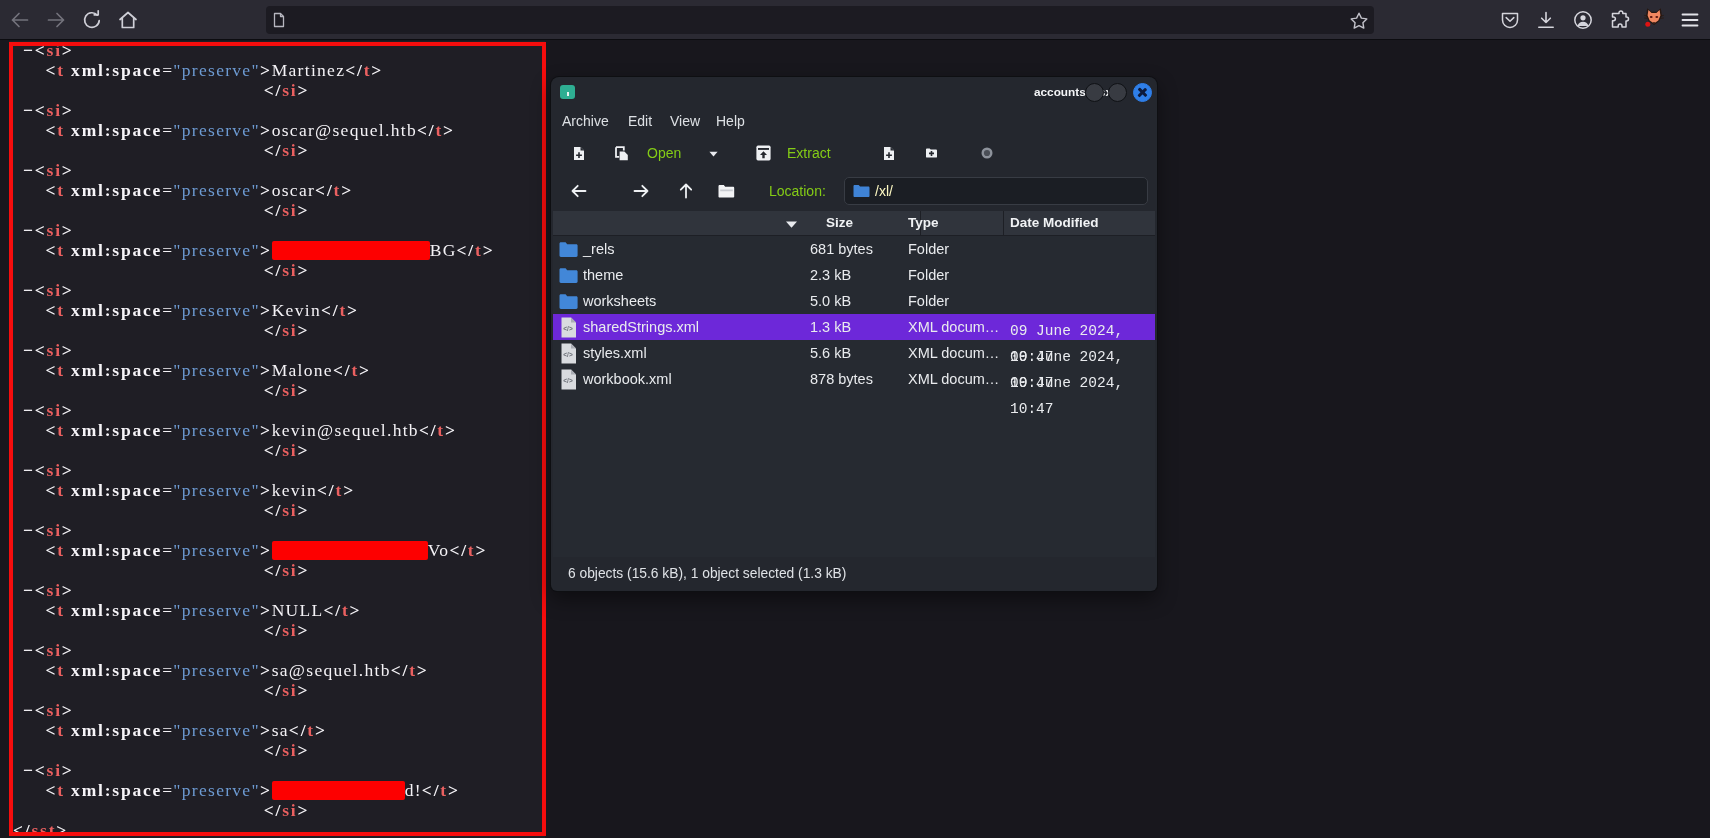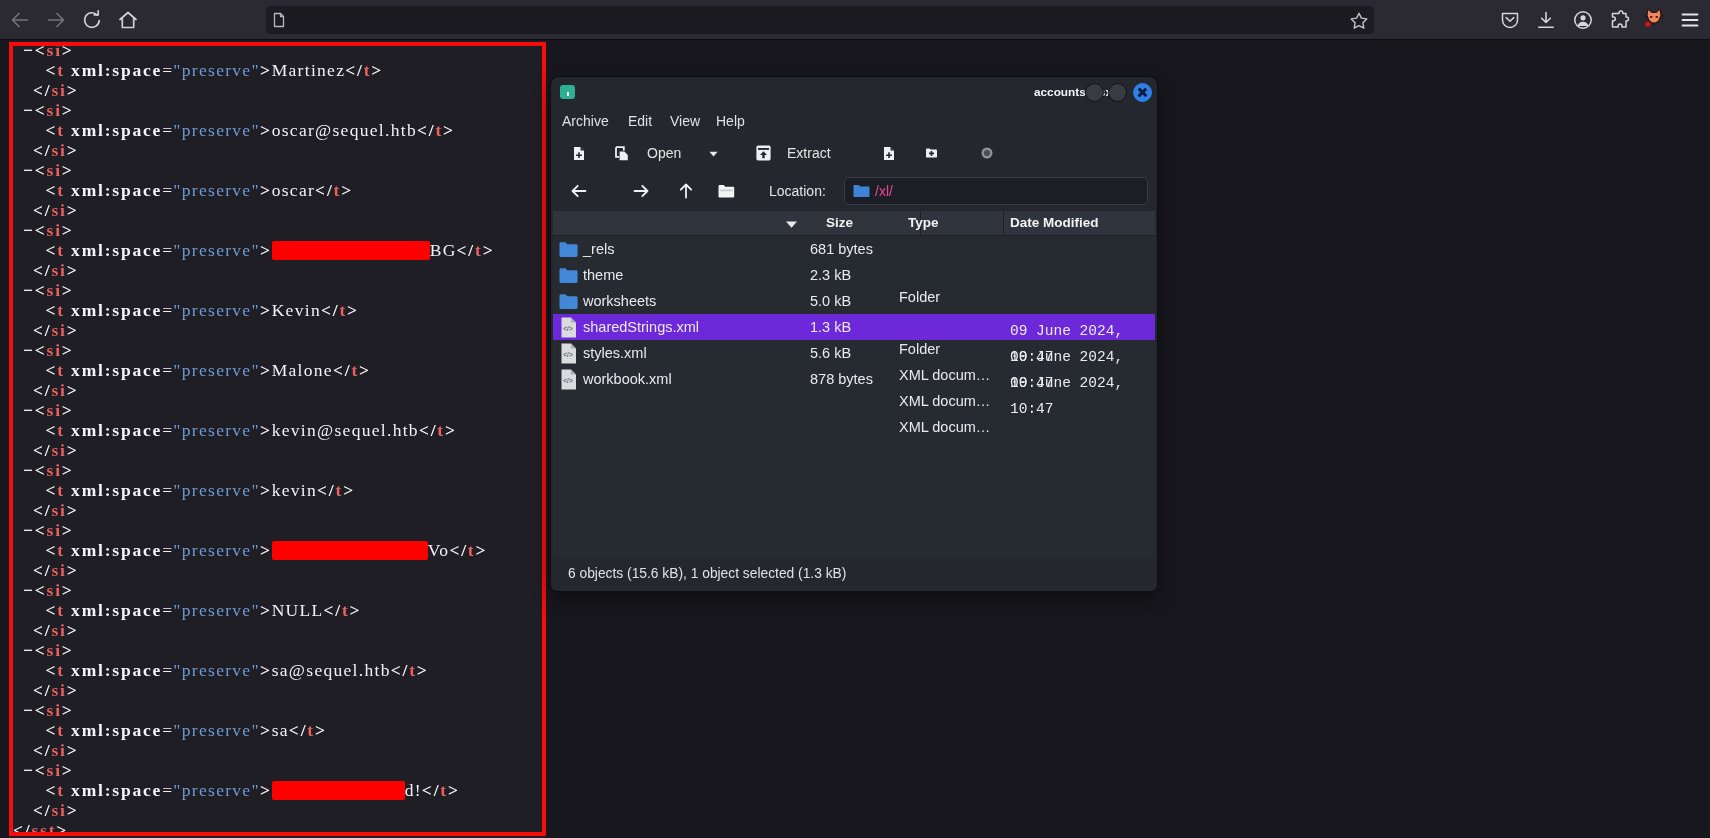--- a/index.html
+++ b/index.html
@@ -8,21 +8,21 @@
 svg { display:block; }
 
 #toolbar { position:absolute; left:0; top:0; width:1710px; height:40px; background:#2b2a33; border-bottom:1px solid #0c0c10; }
 #urlbar { position:absolute; left:266px; top:6px; width:1108px; height:28px; background:#1c1b22; border-radius:4px; }
 #urltext { position:absolute; left:295px; top:0; height:41px; line-height:41px; font-size:15.3px; color:#fbfbfe; letter-spacing:.25px; }
 
 #xmlpane { position:absolute; left:9px; top:41px; width:536px; height:797px; background:#1f1e25; }
 #xml { position:absolute; left:0px; top:40px; width:548px; font-family:"Liberation Serif", serif; font-size:17.5px; color:#f4f2f6; }
 .ln { height:20px; line-height:20px; white-space:pre; }
 .o { padding-left:23px; }
-.c { padding-left:33px; }
+.c { padding-left:25px;text-align:center; }
 .t { padding-left:45.5px; }
 .r { padding-left:13px; }
 .m { font-weight:bold; color:#f7f5f9; letter-spacing:1.8px; }
 .g { font-weight:bold; color:#ea6060; letter-spacing:1.8px; }
 .p { color:#f4f2f6; letter-spacing:1.3px; }
 .b { color:#6d9bd3; letter-spacing:1.3px; }
 .x { color:#f4f2f6; letter-spacing:1.3px; }
 .bar { display:inline-block; height:19px; background:#fd0000; border-radius:2px; vertical-align:-4px; }
 #redbox { position:absolute; left:9px; top:41.5px; width:536.5px; height:794.5px; border:4px solid #f50d0d; z-index:5; }
 
@@ -34,35 +34,35 @@
 #wicon:after { content:""; position:absolute; left:6.5px; top:7px; width:2px; height:4px; background:#e8f5f1; }
 .wbtn { position:absolute; top:6px; width:19px; height:19px; border-radius:50%; background:#383b42; border:1.5px solid #101216; }
 #close { background:#2f7fe8; border-color:#2f7fe8; }
 #close:before, #close:after { content:""; position:absolute; left:6.7px; top:2.7px; width:2.6px; height:10.6px; background:#0d1b3d; border-radius:1px; }
 #close:before { transform:rotate(45deg); }
 #close:after { transform:rotate(-45deg); }
 
 #menubar { position:absolute; left:0; top:29px; width:100%; height:30px; font-size:14px; color:#dde0e4; }
 .mi { position:absolute; top:0; line-height:30px; }
 #wtoolbar { position:absolute; left:0; top:59px; width:100%; height:35px; }
-.tbtext { position:absolute; top:0; line-height:35px; font-size:14px; color:#e5e5e5; }
+.tbtext { position:absolute; top:0; line-height:35px; font-size:14px; color:#84cc16; }
 #navbar { position:absolute; left:0; top:94px; width:100%; height:40px; }
 #locentry { position:absolute; left:293px; top:6px; width:304px; height:28px; background:#1b1e24; border:1px solid #383c44; border-radius:5px; }
-#loctext { position:absolute; left:324px; top:0; line-height:40px; font-size:14px; color:#ec4899; }
+#loctext { position:absolute; left:324px; top:0; line-height:40px; font-size:14px; color:#fef9c3; }
 
 #table { position:absolute; left:2px; top:134px; width:602px; height:346px; background:#262a31; }
 #thead { position:absolute; left:0; top:0; width:100%; height:25px; background:#30343c; border-bottom:1px solid #1d1f25; font-weight:bold; font-size:13.5px; color:#f0f2f4; }
 .th { position:absolute; top:0; line-height:24px; height:24px; border-right:1px solid #1d1f25; }
 #rows { position:absolute; left:0; top:25px; width:100%; }
 .row { position:relative; height:26px; line-height:26px; font-size:14.5px; color:#e9ebee; }
 .row.sel { background:#6d28d9; }
 .c-name { position:absolute; left:0; top:0; padding-left:30px; }
 .ric { position:absolute; }
 .c-size { position:absolute; left:257px; top:0; }
-.c-type { position:absolute; left:346px; top:0;margin-top:48px; }
+.c-type { position:absolute; left:355px; top:0; }
 .c-date { position:absolute; left:457px; top:4px;font-family:Liberation Mono, monospace; }
 #statusbar { position:absolute; left:0; top:480px; width:100%; height:34px; line-height:33px; font-size:13.8px; color:#dfe2e6; padding-left:17px; }
 </style></head>
 <body>
 
 <div id="xmlpane"></div>
 <div id="xml">
 <div class="ln o"><span class="m">−&lt;</span><span class="g">si</span><span class="m">&gt;</span></div>
 <div class="ln t"><span class="m">&lt;</span><span class="g">t</span><span class="m"> xml:space</span><span class="p">=</span><span class="b">"preserve"</span><span class="m">&gt;</span><span class="x">Martinez</span><span class="m">&lt;/</span><span class="g">t</span><span class="m">&gt;</span></div>
 <div class="ln c"><span class="m">&lt;/</span><span class="g">si</span><span class="m">&gt;</span></div>

